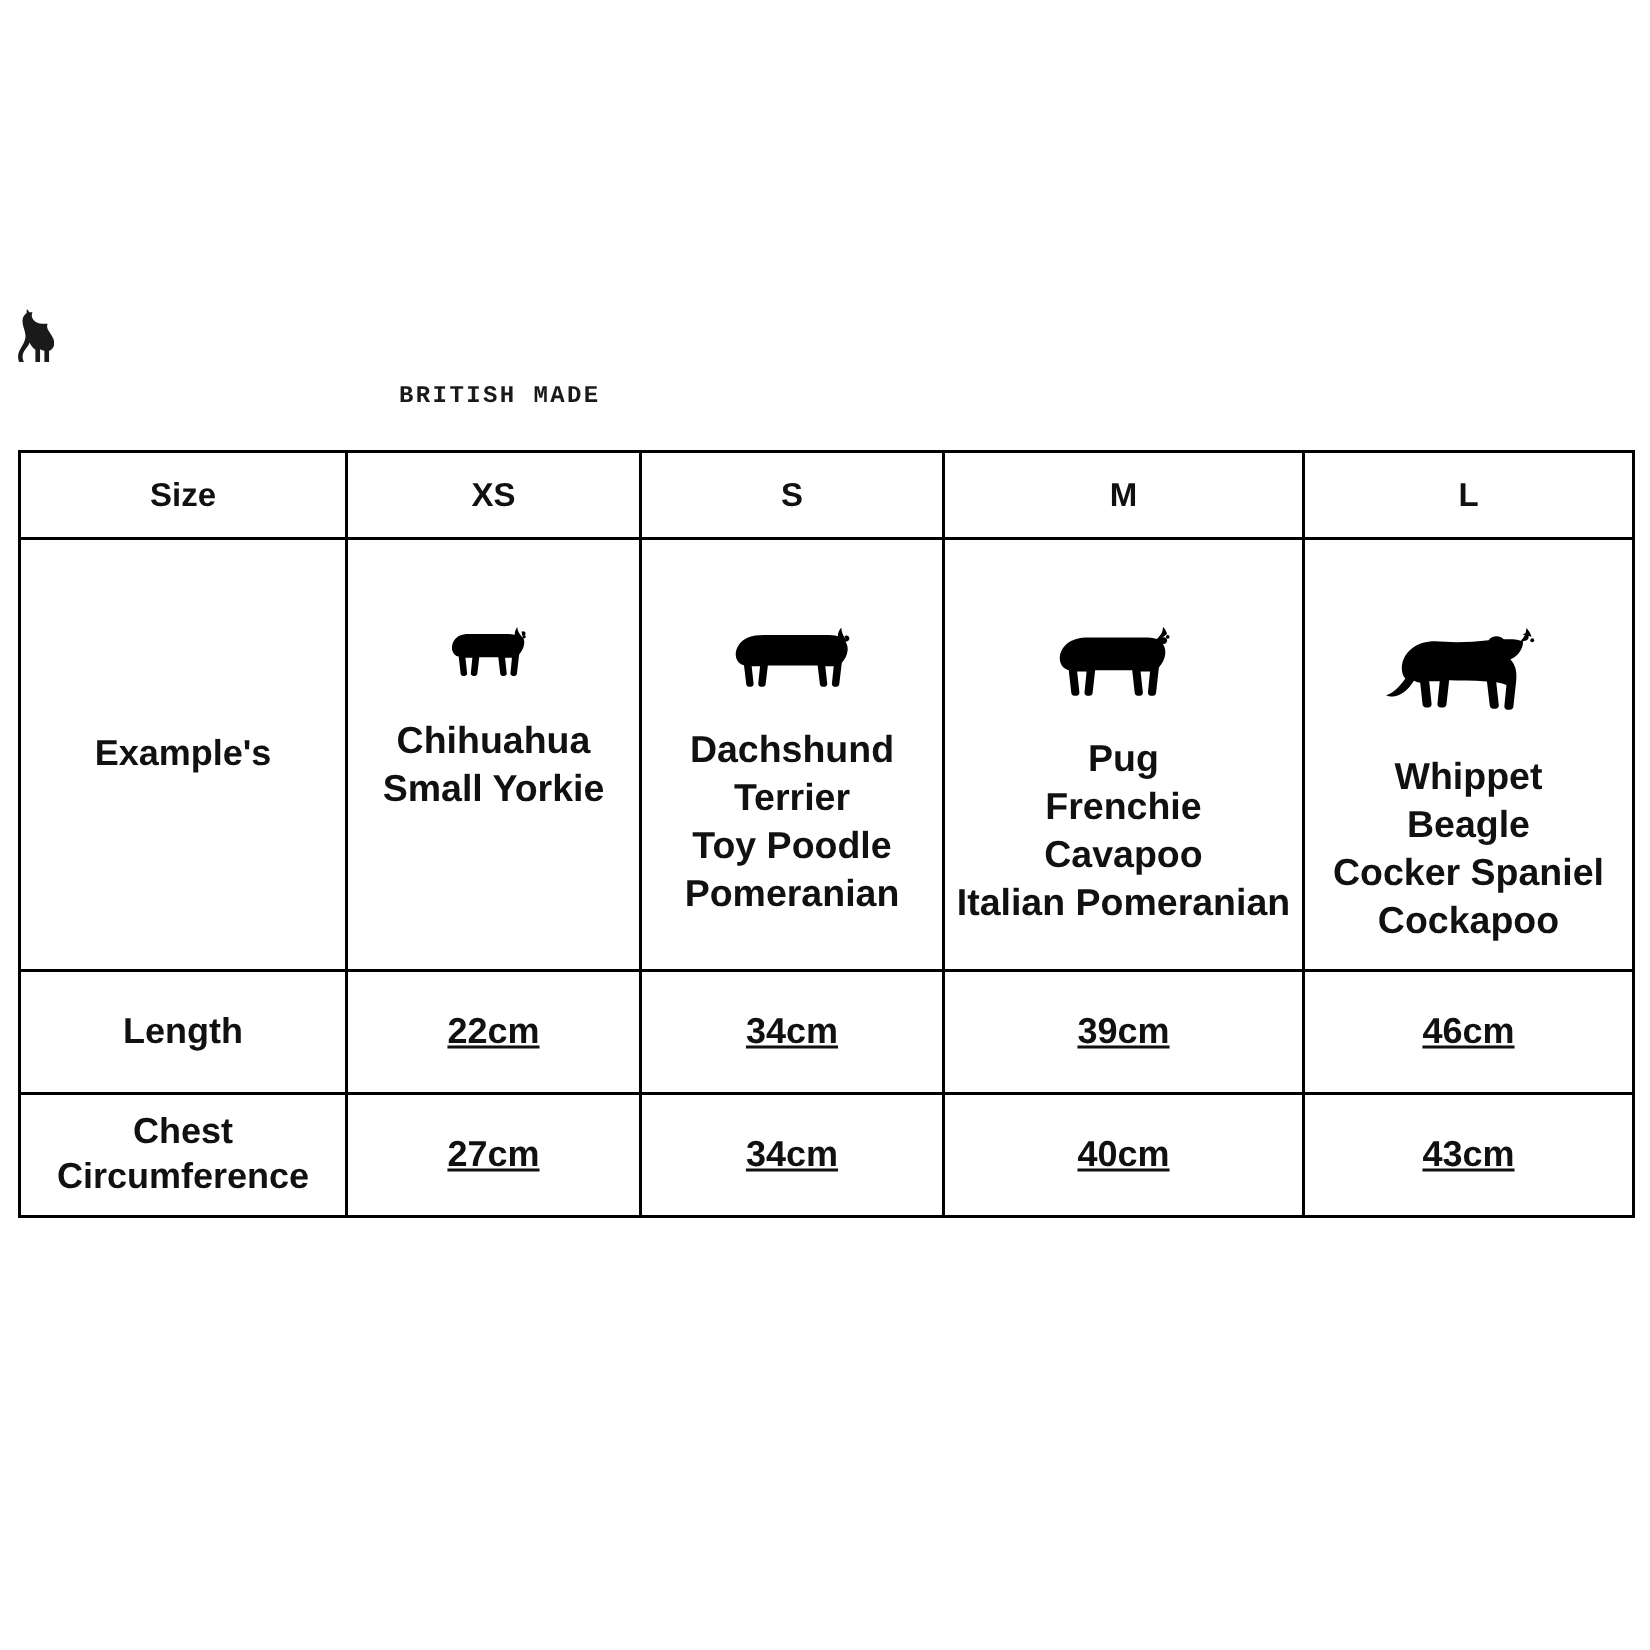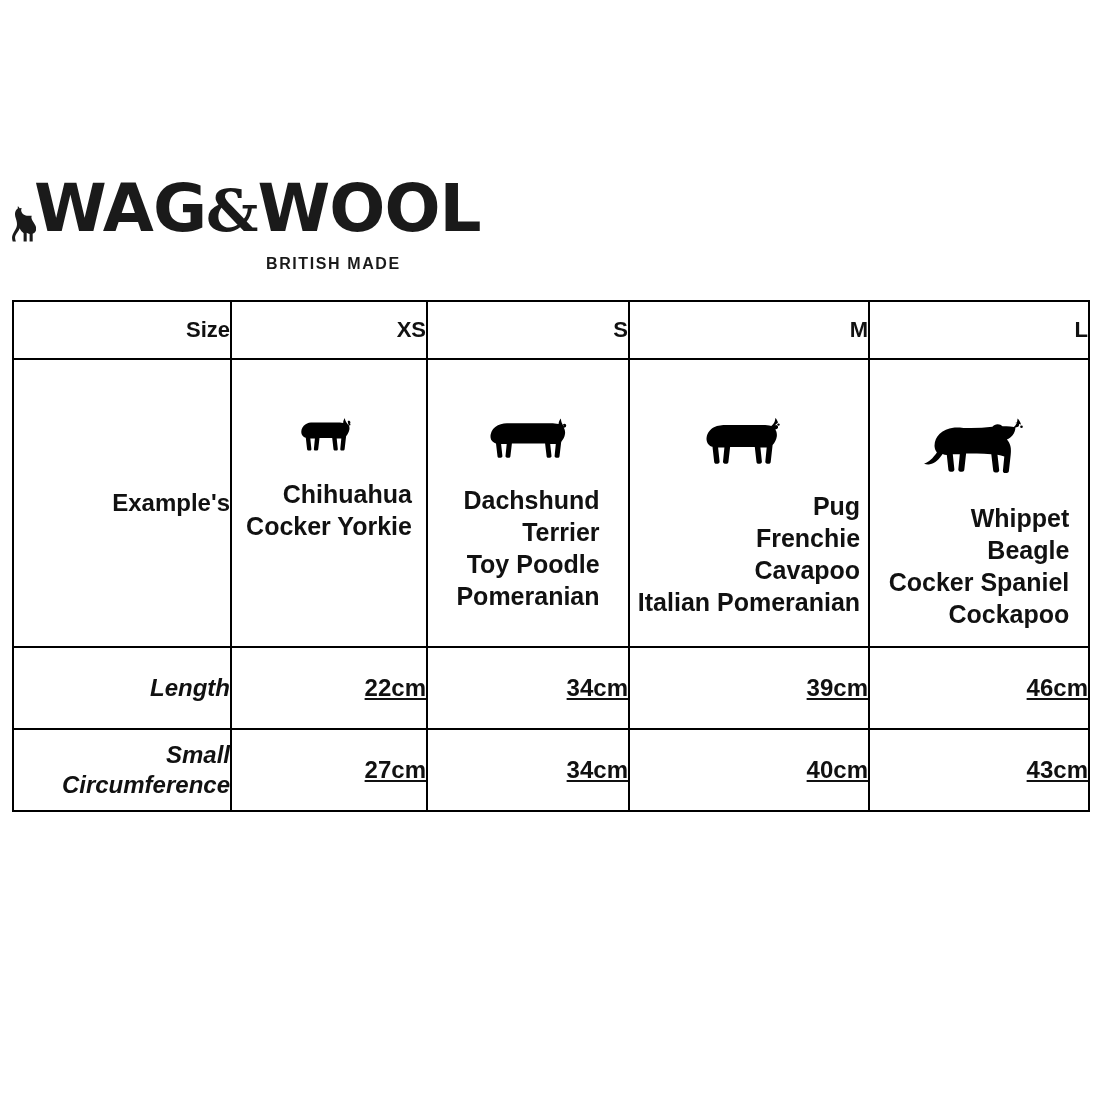--- a/index.html
+++ b/index.html
@@ -53,40 +53,40 @@
   }
   .logo-amp {
     font-size: 58px;
     font-weight: 700;
     font-family: "DejaVu Serif", serif;
   }
   .logo-sub {
     position: absolute;
     left: 258px;
     top: 85px;
-    font-family: Liberation Sans, sans-serif;
+    font-family: Liberation Mono, monospace;
     font-weight: 700;
     font-size: 16px;
     letter-spacing: 1.6px;
     color: #1a1a1a;
     white-space: nowrap;
   }
 
   
   .size-table {
     position: absolute;
     left: 12px;
     top: 300px;
     width: 1076px;
     border-collapse: collapse;
     table-layout: fixed;
   }
   .size-table td, .size-table th {
     border: 2px solid #000000;
-    text-align: right;
+    text-align: center;
     vertical-align: middle;
     font-weight: 700;
     color: #111111;
     padding: 0;
   }
   .col-label { width: 218px; }
   .col-xs { width: 196px; }
   .col-s  { width: 202px; }
   .col-m  { width: 240px; }
   .col-l  { width: 220px; }
@@ -125,38 +125,36 @@
   }
 
   .meas-row td {
     height: 80px;
     font-size: 24px;
   }
   .meas-label {
     font-size: 24px;
     line-height: 30px;
     white-space: pre-line;
-    font-style: italic;
   }
   .meas-val {
     font-size: 25px;
     text-decoration: underline;
   }
 </style>
 </head>
 <body>
 
 <div class="page">
 
   <div class="logo-block">
     <svg class="logo-dog" viewBox="0 0 26 38">
       <path fill="#1a1a1a" d="M9.5 2.2c-0.6-1.2-1.6-2.2-1.6-2.2s-0.2 1.6-0.1 2.6c-1.4 0.9-2.4 2.4-2.7 4.2-0.3 1.9 0.1 3.6 0.6 5.3 0.6 2 1.3 4 1.3 6.1 0 2.4-1.1 4.5-2.3 6.5-1.1 1.9-2.3 3.8-2.6 6-0.2 1.6 0.1 3.2 0.6 4.7h3.2c-0.6-1.4-1-2.9-0.8-4.4 0.2-1.7 1.2-3.2 2.2-4.6 0.9-1.3 1.9-2.6 2.5-4.1 0.5 1.6 1.6 2.9 2.8 4 0.3 0.3 0.7 0.6 1 0.9v8.2h3.1v-8.6c0.9 0.5 1.9 0.9 2.9 1.1v7.5h3.1v-7.6c1.3-0.5 2.4-1.4 3-2.7 0.8-1.8 0.5-3.9-0.3-5.6-0.8-1.8-2-3.3-3-5-0.5-0.9-1-1.9-1-2.9 0-0.6 0.2-1.2 0.3-1.8h-3.6c-1.6 0-3.2-0.4-4.5-1.3-1.3-0.9-2.2-2.3-2.4-3.8-0.1-0.9 0.1-1.8 0.5-2.6z"></path>
       <circle fill="#1a1a1a" cx="7.6" cy="5.4" r="0.9"></circle>
     </svg>
-    <div class="logo-word"><span>WAG</span><span class="logo-amp">&amp;</span><span>WOOL</span></div>
     <div class="logo-sub">BRITISH MADE</div>
   </div>
 
   <table class="size-table">
     <colgroup>
       <col class="col-label">
       <col class="col-xs">
       <col class="col-s">
       <col class="col-m">
       <col class="col-l">
@@ -173,21 +171,21 @@
       <tr class="examples-row">
         <td class="examples-label">Example's</td>
 
         <td>
           <div class="example-cell-inner">
             <svg class="dog-icon" width="56" height="34" viewBox="0 0 56 34">
               <path fill="#000000" d="M47.5 7.2c-1.3-1.6-2.6-3-3.2-4.9-0.3-0.9-0.4-1.9-0.4-2.3-1.2 1.5-1.8 3.4-1.7 5.1-2.2-0.5-4.6-0.5-6.9-0.5-7.8 0-15.6 0-23.4 0-2.6 0-5.4 0.3-7.6 1.8-2.3 1.5-3.8 4.1-4 6.8-0.1 1.6 0.3 3.3 1.3 4.6 0.8 1 2 1.7 3.2 1.9l1.3 11.5c0.1 0.8 0.8 1.4 1.6 1.4h1.2c0.9 0 1.6-0.8 1.5-1.7l-1.1-10.4h4.6l-1 10.4c-0.1 0.9 0.6 1.7 1.5 1.7h1.2c0.8 0 1.5-0.6 1.6-1.4l1.3-11.1h12.7l1.3 11.1c0.1 0.8 0.8 1.4 1.6 1.4h1.2c0.9 0 1.6-0.8 1.5-1.7l-1.1-10.4h4.6l-1 10.4c-0.1 0.9 0.6 1.7 1.5 1.7h1.2c0.8 0 1.5-0.6 1.6-1.4l1.5-12.9c1.6-1.9 2.9-4.2 3.3-6.7 0.3-1.9 0-3.9-1.1-5.4l0.9-0.2c0.7-0.2 1.2-0.8 1.2-1.6 0-0.9-0.7-1.6-1.6-1.6-0.4 0-0.8 0.1-1.1 0.4z"></path>
               <circle fill="#000000" cx="48.5" cy="6.5" r="1"></circle>
             </svg>
             <div class="breeds">Chihuahua
-Cocker Yorkie</div>
+Small Yorkie</div>
           </div>
         </td>
 
         <td>
           <div class="example-cell-inner">
             <svg class="dog-icon" width="92" height="40" viewBox="0 0 92 40">
               <path fill="#000000" d="M82 8.5c-1.4-2-2.3-3.5-2.8-5.6-0.2-1-0.3-2-0.3-2.5-1.5 1.6-2.3 3.7-2.3 5.7-2.5-0.7-5.2-0.8-7.8-0.8-13.5 0-27 0-40.5 0-4.2 0-8.6 0.2-12.4 2-3.8 1.8-6.6 5.3-7.3 9.4-0.3 2 0 4.2 1.1 5.9 1 1.5 2.6 2.5 4.3 2.9l1.5 12.7c0.1 0.9 0.9 1.6 1.8 1.6h1.4c1 0 1.8-0.9 1.7-1.9l-1.3-11.8h5.6l-1.2 11.8c-0.1 1 0.7 1.9 1.7 1.9h1.4c0.9 0 1.7-0.7 1.8-1.6l1.5-12.6h33.2l1.5 12.6c0.1 0.9 0.9 1.6 1.8 1.6h1.4c1 0 1.8-0.9 1.7-1.9l-1.3-11.8h5.6l-1.2 11.8c-0.1 1 0.7 1.9 1.7 1.9h1.4c0.9 0 1.7-0.7 1.8-1.6l1.7-14.3c1.9-2.2 3.4-4.9 3.8-7.8 0.3-2.2 0-4.5-1.3-6.3l1.1-0.3c0.8-0.2 1.4-1 1.4-1.9 0-1-0.8-1.9-1.9-1.9-0.5 0-0.9 0.2-1.3 0.5z"></path>
               <circle fill="#000000" cx="83" cy="7.6" r="1.1"></circle>
             </svg>
             <div class="breeds">Dachshund
@@ -226,21 +224,21 @@
 
       <tr class="meas-row">
         <td class="meas-label">Length</td>
         <td class="meas-val">22cm</td>
         <td class="meas-val">34cm</td>
         <td class="meas-val">39cm</td>
         <td class="meas-val">46cm</td>
       </tr>
 
       <tr class="meas-row">
-        <td class="meas-label">Small
+        <td class="meas-label">Chest
 Circumference</td>
         <td class="meas-val">27cm</td>
         <td class="meas-val">34cm</td>
         <td class="meas-val">40cm</td>
         <td class="meas-val">43cm</td>
       </tr>
 
     </tbody>
   </table>
 

